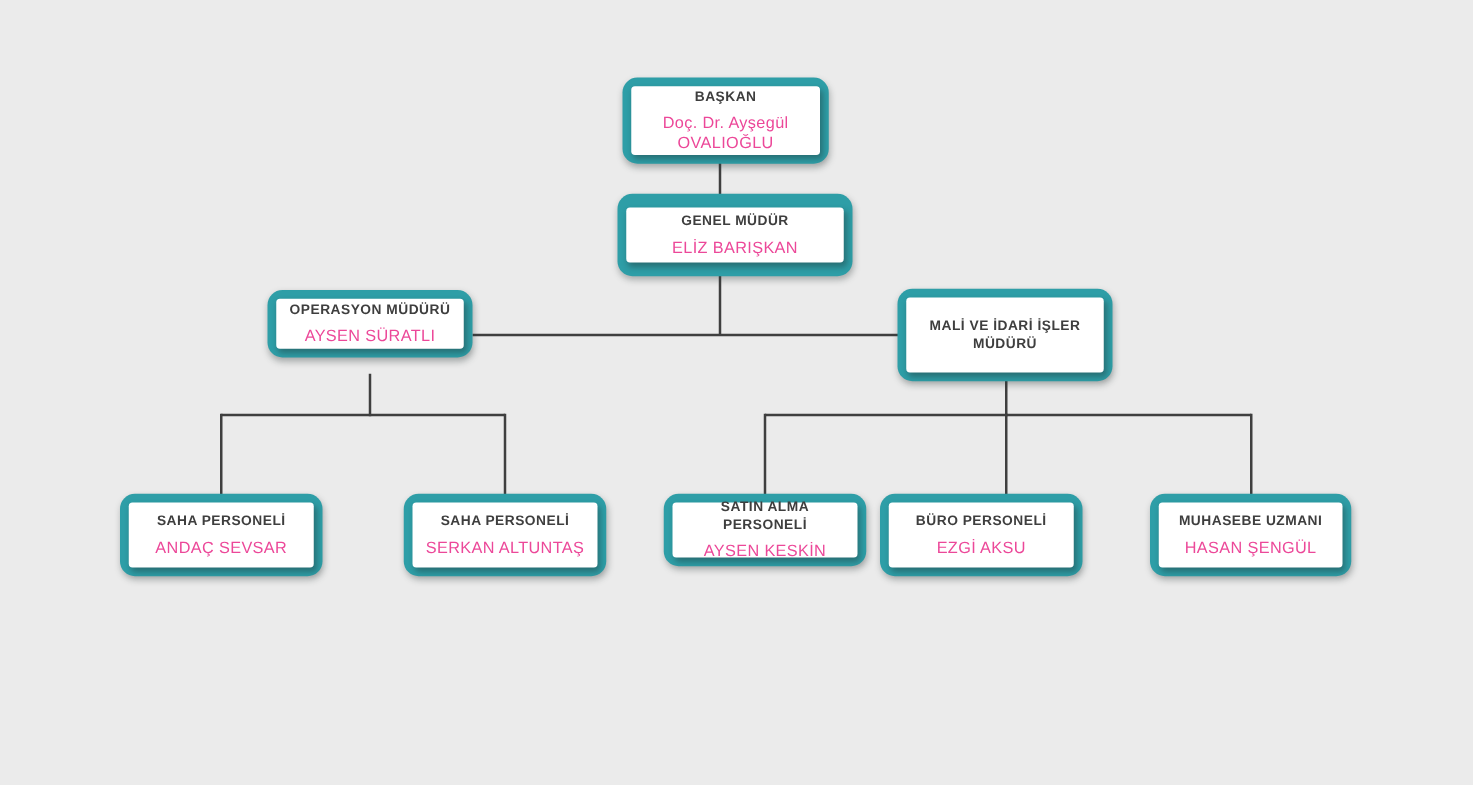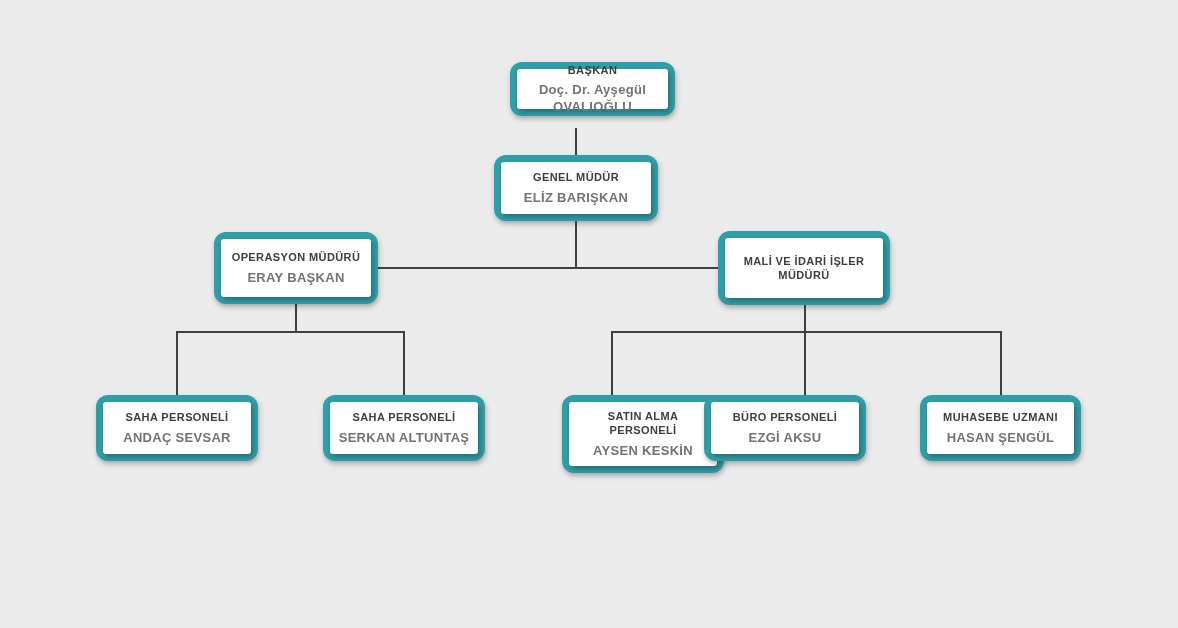--- a/index.html
+++ b/index.html
@@ -46,22 +46,22 @@
   }
   .node-title {
     font-size: 11px;
     font-weight: bold;
     color: #3e3e3e;
     letter-spacing: 0.4px;
     line-height: 1.3;
   }
   .node-name {
     font-size: 13px;
-    font-weight: bold;
-    color: #737373;
+    font-weight: normal;
+    color: #ec4899;
     letter-spacing: 0.3px;
     line-height: 1.25;
     margin-top: 5px;
   }
 </style>
 </head>
 <body>
 
 <div class="canvas">
 
@@ -80,38 +80,38 @@
     <line x1="404" y1="331" x2="404" y2="396"></line>
 
     <line x1="805" y1="304" x2="805" y2="333"></line>
 
     <line x1="612" y1="332" x2="1001" y2="332"></line>
     <line x1="612" y1="331" x2="612" y2="396"></line>
     <line x1="805" y1="331" x2="805" y2="396"></line>
     <line x1="1001" y1="331" x2="1001" y2="396"></line>
   </svg>
 
-  <div class="org-node" style="left:510px; top:62px; width:165px; height:54px;">
+  <div class="org-node" style="left:498px; top:62px; width:165px; height:69px;">
     <div class="org-node-inner">
       <div class="node-title">BAŞKAN</div>
       <div class="node-name">Doç. Dr. Ayşegül OVALIOĞLU</div>
     </div>
   </div>
 
-  <div class="org-node" style="left:494px; top:155px; width:164px; height:66px;">
+  <div class="org-node" style="left:494px; top:155px; width:188px; height:66px;align-items:center;">
     <div class="org-node-inner">
       <div class="node-title">GENEL MÜDÜR</div>
       <div class="node-name">ELİZ BARIŞKAN</div>
     </div>
   </div>
 
-  <div class="org-node" style="left:214px; top:232px; width:164px; height:72px;justify-content:center;">
+  <div class="org-node" style="left:214px; top:232px; width:164px; height:54px;justify-content:center;">
     <div class="org-node-inner">
       <div class="node-title">OPERASYON MÜDÜRÜ</div>
-      <div class="node-name">ERAY BAŞKAN</div>
+      <div class="node-name">AYSEN SÜRATLI</div>
     </div>
   </div>
 
   <div class="org-node" style="left:718px; top:231px; width:172px; height:74px;">
     <div class="org-node-inner">
       <div class="node-title">MALİ VE İDARİ İŞLER MÜDÜRÜ</div>
     </div>
   </div>
 
   <div class="org-node" style="left:96px; top:395px; width:162px; height:66px;">
@@ -121,21 +121,21 @@
     </div>
   </div>
 
   <div class="org-node" style="left:323px; top:395px; width:162px; height:66px;">
     <div class="org-node-inner">
       <div class="node-title">SAHA PERSONELİ</div>
       <div class="node-name">SERKAN ALTUNTAŞ</div>
     </div>
   </div>
 
-  <div class="org-node" style="left:562px; top:395px; width:162px; height:78px;">
+  <div class="org-node" style="left:531px; top:395px; width:162px; height:58px;">
     <div class="org-node-inner">
       <div class="node-title">SATIN ALMA PERSONELİ</div>
       <div class="node-name">AYSEN KESKİN</div>
     </div>
   </div>
 
   <div class="org-node" style="left:704px; top:395px; width:162px; height:66px;">
     <div class="org-node-inner">
       <div class="node-title">BÜRO PERSONELİ</div>
       <div class="node-name">EZGİ AKSU</div>

